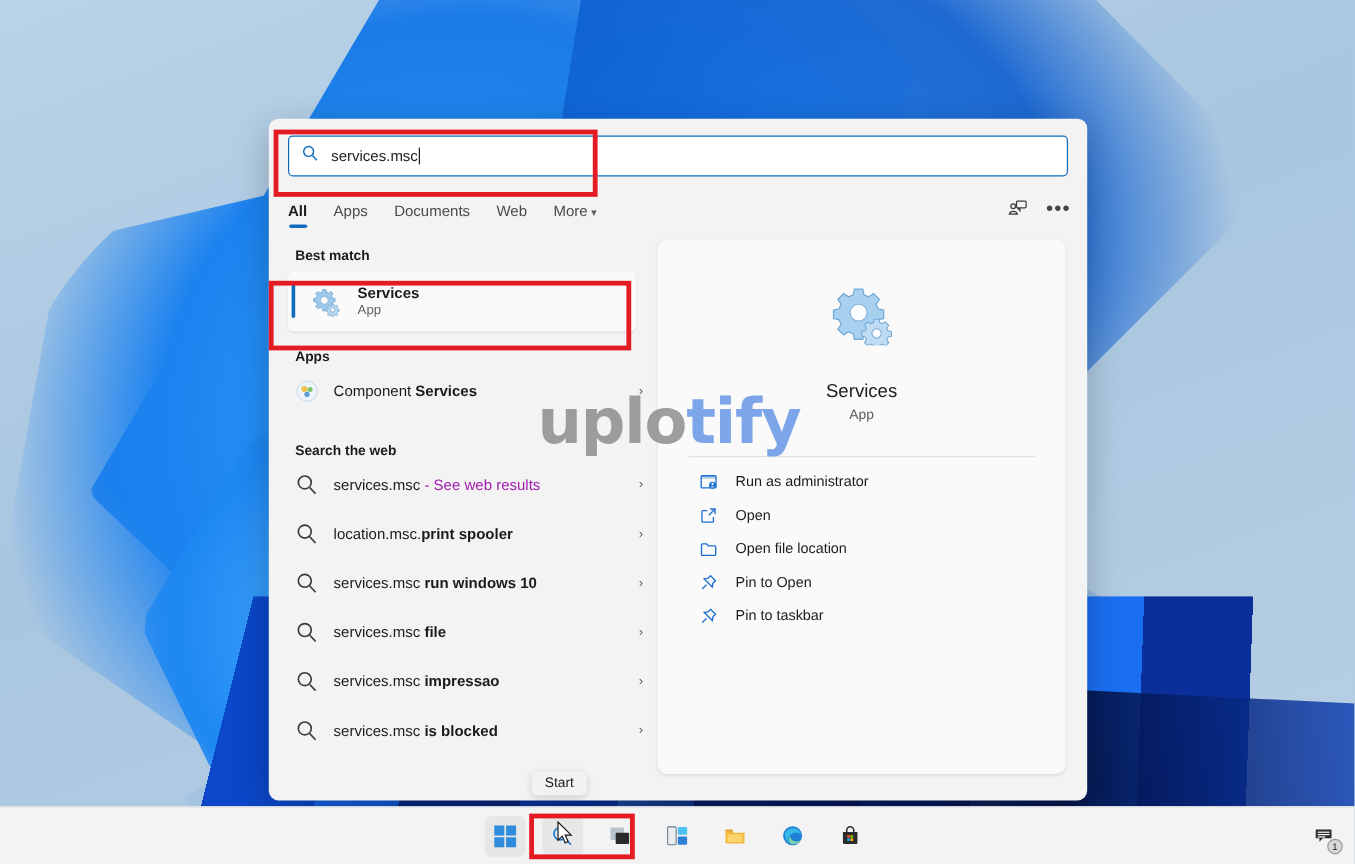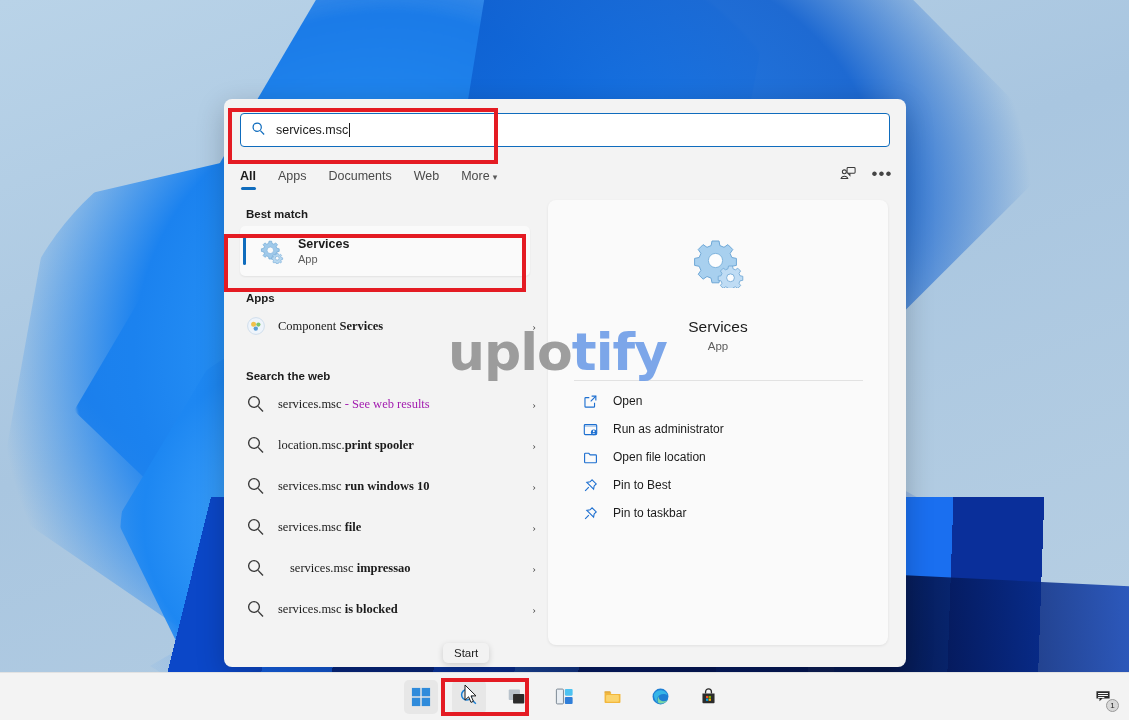--- a/index.html
+++ b/index.html
@@ -121,21 +121,21 @@
   #panel-body{ display:flex; height:460px; padding:0 0 0 0; }
   #left-col{ width:318px; padding-left:16px; padding-top:6px; }
   #right-col{ flex:1; padding:4px 18px 0 6px; }
 
   .section-label{
     font-size:11.5px; font-weight:600; color:#1b1b1b;
     margin:6px 0 6px 6px;
   }
   .result-item{
     display:flex; align-items:center; height:32px;
-    padding:0 6px; border-radius:4px; cursor:default;font-family:Liberation Serif, serif;
+    padding:0 6px; border-radius:4px; cursor:default;
   }
   .result-item .ricon{
     width:20px; height:20px; margin-right:12px; flex:none;
     display:flex; align-items:center; justify-content:center;
   }
   .result-item .rtext{ font-size:12.5px; color:#1b1b1b; flex:1; white-space:nowrap; }
   .result-item .rtext b{ font-weight:600; }
   .result-item .rchev{ font-size:11px; color:#555; margin-left:6px; }
 
   
@@ -347,21 +347,21 @@
         <span class="ricon">
           <svg viewBox="0 0 16 16" fill="none" stroke="#3a3a3a" stroke-width="1.1">
               <circle cx="6.4" cy="6.4" r="4.3"></circle>
               <line x1="9.7" y1="9.9" x2="13.6" y2="14"></line>
             </svg>
         </span>
         <span class="rtext"><span>services.msc </span><b>file</b></span>
         <span class="rchev">›</span>
       </div>
 
-      <div class="result-item" style="margin-top:9px;gap:12px;">
+      <div class="result-item" style="margin-top:9px;">
         <span class="ricon">
           <svg viewBox="0 0 16 16" fill="none" stroke="#3a3a3a" stroke-width="1.1">
               <circle cx="6.4" cy="6.4" r="4.3"></circle>
               <line x1="9.7" y1="9.9" x2="13.6" y2="14"></line>
             </svg>
         </span>
         <span class="rtext"><span>services.msc </span><b>impressao</b></span>
         <span class="rchev">›</span>
       </div>
 
@@ -392,62 +392,62 @@
             </g>
             <circle cx="38.5" cy="41.8" r="3.9" fill="#fcfdfe" stroke="#74aad7" stroke-width=".9"></circle>
           </svg>
         </span>
 
         <div id="preview-title">Services</div>
         <div id="preview-sub">App</div>
         <div id="preview-divider"></div>
 
         <div id="actions-list">
-
-          <div class="action-item">
-            <span class="aicon">
-              <svg viewBox="0 0 16 16" fill="none" stroke="#1d6fd0" stroke-width="1.2">
-                <path d="M9.2 2.3 H13.7 V6.8"></path>
-                  <path d="M13.7 2.3 L8.2 7.8"></path>
-                <path d="M12.3 9.4 V13.2 A.8.8 0 0 1 11.5 14 H2.9 A.8.8 0 0 1 2.1 13.2 V4.6 A.8.8 0 0 1 2.9 3.8 H6.7"></path>
-              </svg>
-            </span>
-            <span class="atext">Open</span>
-          </div>
 
           <div class="action-item">
             <span class="aicon">
               <svg viewBox="0 0 16 16">
                 <rect x="1.4" y="2.6" width="13.2" height="10.8" rx="1.1" fill="none" stroke="#1d6fd0" stroke-width="1.2"></rect>
                 <rect x="1.4" y="2.6" width="13.2" height="2.6" fill="#1d6fd0" opacity=".35"></rect>
                 <circle cx="11.5" cy="11" r="3.1" fill="#1d6fd0"></circle>
                 <circle cx="11.5" cy="9.9" r="1" fill="#fff"></circle>
                 <path d="M9.7 12.9 a1.9 1.5 0 0 1 3.6 0z" fill="#fff"></path>
               </svg>
             </span>
             <span class="atext">Run as administrator</span>
           </div>
 
           <div class="action-item">
             <span class="aicon">
               <svg viewBox="0 0 16 16" fill="none" stroke="#1d6fd0" stroke-width="1.2">
+                <path d="M9.2 2.3 H13.7 V6.8"></path>
+                  <path d="M13.7 2.3 L8.2 7.8"></path>
+                <path d="M12.3 9.4 V13.2 A.8.8 0 0 1 11.5 14 H2.9 A.8.8 0 0 1 2.1 13.2 V4.6 A.8.8 0 0 1 2.9 3.8 H6.7"></path>
+              </svg>
+            </span>
+            <span class="atext">Open</span>
+          </div>
+
+          <div class="action-item">
+            <span class="aicon">
+              <svg viewBox="0 0 16 16" fill="none" stroke="#1d6fd0" stroke-width="1.2">
                 <path d="M1.7 12.8 V4.3 A.8.8 0 0 1 2.5 3.5 H6.2 L7.7 5.2 H13.5 A.8.8 0 0 1 14.3 6 V12.8 A.8.8 0 0 1 13.5 13.6 H2.5 A.8.8 0 0 1 1.7 12.8Z"></path>
               </svg>
             </span>
             <span class="atext">Open file location</span>
           </div>
 
           <div class="action-item">
             <span class="aicon">
               <svg viewBox="0 0 16 16" fill="none" stroke="#1d6fd0" stroke-width="1.2">
                 <path d="M9.7 1.9 L14.1 6.3 L11.9 8.5 L11.3 11.9 L4.1 4.7 L7.5 4.1 Z"></path>
                 <line x1="6.2" y1="9.8" x2="2.3" y2="13.7"></line>
               </svg>
             </span>
-            <span class="atext">Pin to Best</span>
+            <span class="atext">Pin to Open</span>
           </div>
 
           <div class="action-item">
             <span class="aicon">
               <svg viewBox="0 0 16 16" fill="none" stroke="#1d6fd0" stroke-width="1.2">
                 <path d="M9.7 1.9 L14.1 6.3 L11.9 8.5 L11.3 11.9 L4.1 4.7 L7.5 4.1 Z"></path>
                 <line x1="6.2" y1="9.8" x2="2.3" y2="13.7"></line>
               </svg>
             </span>
             <span class="atext">Pin to taskbar</span>

